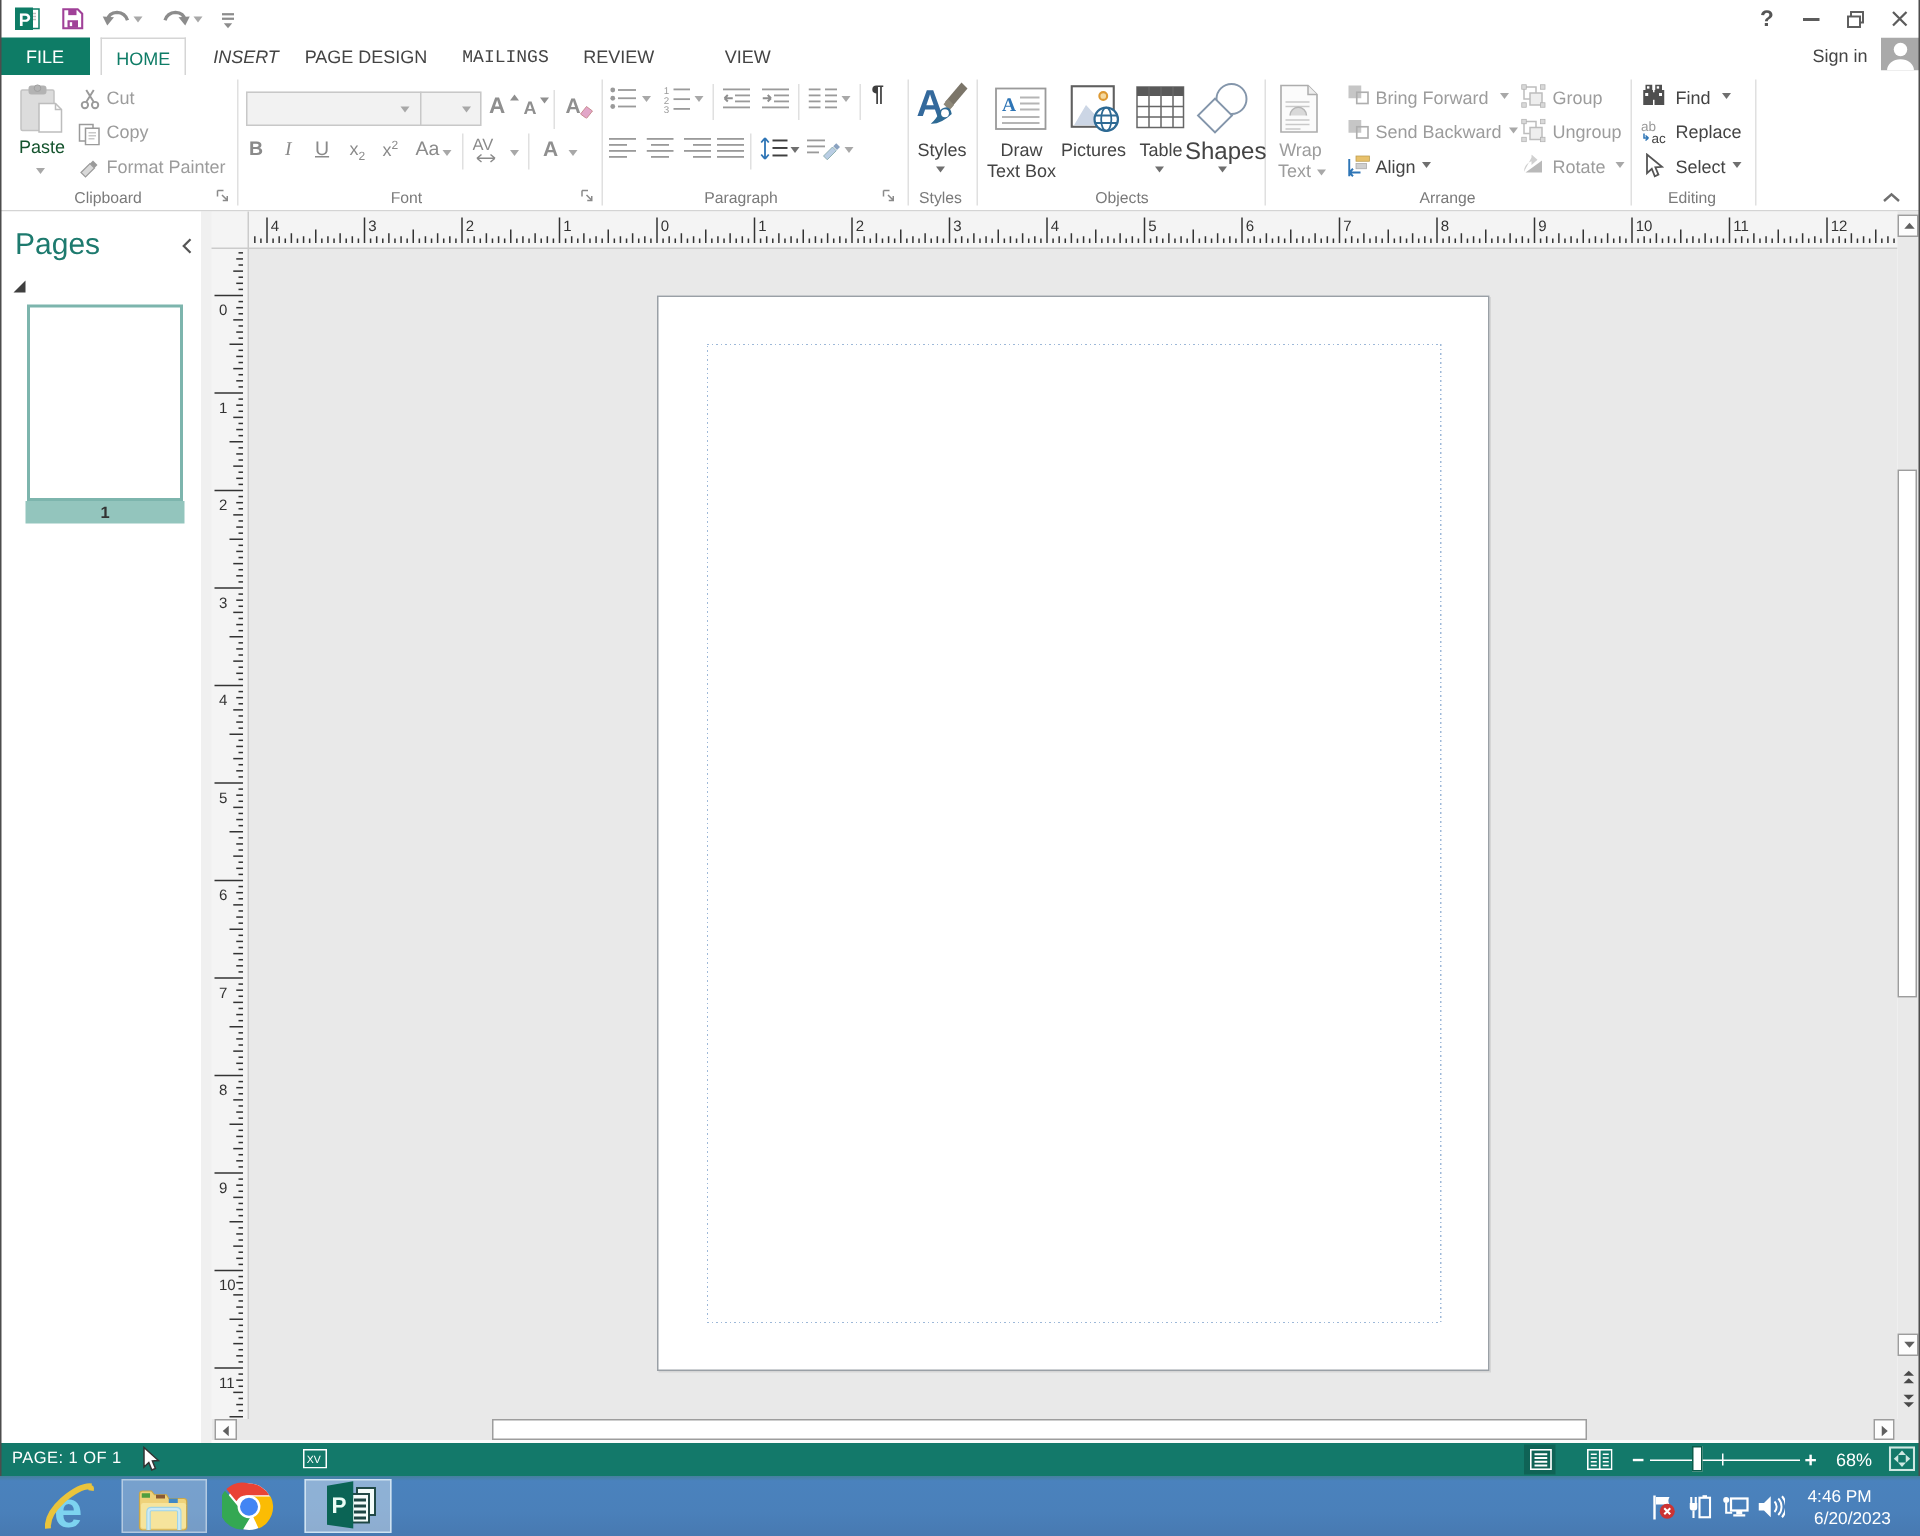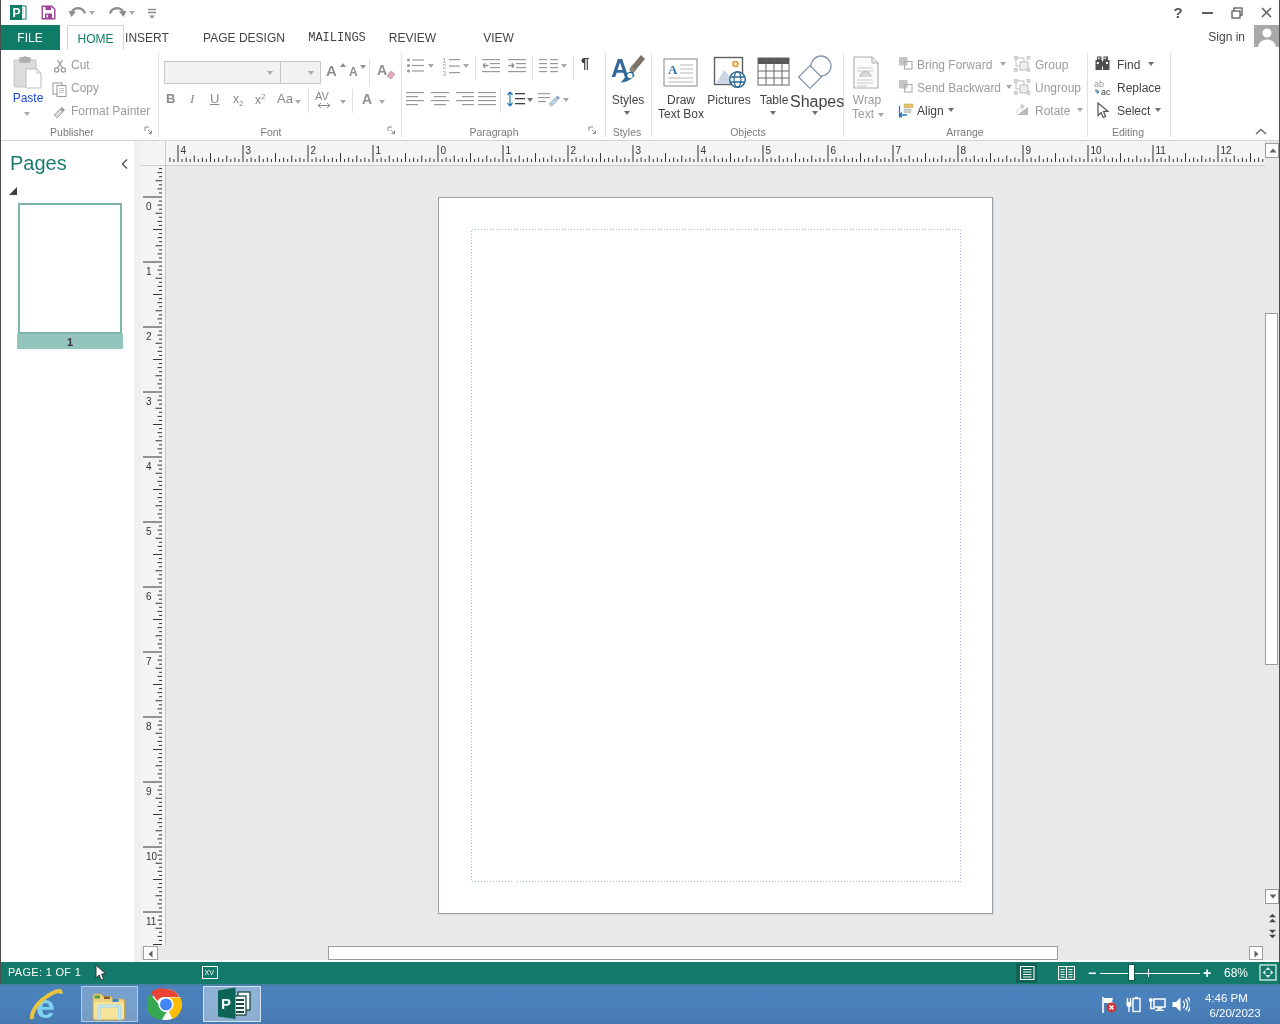--- a/index.html
+++ b/index.html
@@ -70,40 +70,40 @@
     <svg class="abs" style="left:1231px;top:7px" width="13" height="12">
       <rect x="3" y="1" width="8" height="7" fill="none" stroke="#5c5c5c" stroke-width="1.3"></rect>
       <rect x="1" y="4" width="8" height="7" fill="#fff" stroke="#5c5c5c" stroke-width="1.3"></rect>
     </svg>
     <svg class="abs" style="left:1261px;top:7px" width="12" height="12">
       <path d="M1 1 L10 10 M10 1 L1 10" stroke="#5c5c5c" stroke-width="1.5"></path>
     </svg>
     <div class="abs" id="tabrow"></div>
     <div class="tab" id="tab-file" style="left:0px;width:60px;">FILE</div>
     <div class="tab" id="tab-home" style="left:67px;width:57px;">HOME</div>
-    <div class="tab" style="left:116px;width:62px;">INSERT</div>
+    <div class="tab" style="left:133px;width:62px;font-style:italic;">INSERT</div>
     <div class="tab" style="left:194px;width:100px;">PAGE DESIGN</div>
     <div class="tab" style="left:297px;width:80px;font-family:Liberation Mono, monospace;">MAILINGS</div>
     <div class="tab" style="left:380px;width:65px;">REVIEW</div>
     <div class="tab" style="left:472px;width:53px;">VIEW</div>
     <div class="abs" style="left:1160px;top:25px;width:85px;height:25px;font-size:12px;color:#444;line-height:25px;text-align:right">Sign in</div>
     <svg class="abs" style="left:1254px;top:25px" width="26" height="22">
       <rect width="26" height="22" fill="#a9a9a9"></rect>
       <circle cx="13" cy="8" r="4.5" fill="#fff"></circle>
       <path d="M4 22 a9 7.5 0 0 1 18 0 z" fill="#fff"></path>
     </svg>
     <div class="abs" id="ribbon">
       <div class="gsep" style="left:158px"></div>
       <div class="gsep" style="left:401px"></div>
       <div class="gsep" style="left:605px"></div>
       <div class="gsep" style="left:651px"></div>
       <div class="gsep" style="left:843px"></div>
       <div class="gsep" style="left:1087px"></div>
       <div class="gsep" style="left:1170px"></div>
-      <div class="glabel" style="left:12px;width:120px">Publisher</div>
+      <div class="glabel" style="left:12px;width:120px">Clipboard</div>
       <div class="glabel" style="left:211px;width:120px">Font</div>
       <div class="glabel" style="left:434px;width:120px">Paragraph</div>
       <div class="glabel" style="left:567px;width:120px">Styles</div>
       <div class="glabel" style="left:688px;width:120px">Objects</div>
       <div class="glabel" style="left:905px;width:120px">Arrange</div>
       <div class="glabel" style="left:1068px;width:120px">Editing</div>
       <svg class="abs" style="left:144px;top:76px" width="10" height="10">
         <path d="M1 1 h4 M1 1 v4" stroke="#8a8a8a" fill="none"></path>
         <path d="M4 4 l3.2 3.2 M7.5 4.6 v3 h-3" stroke="#8a8a8a" fill="none"></path>
       </svg>
@@ -118,21 +118,21 @@
       <svg class="abs" style="left:1255px;top:78px" width="12" height="8">
         <path d="M1 6 L6 1.5 L11 6" fill="none" stroke="#6f6f6f" stroke-width="1.6"></path>
       </svg>
       <svg class="abs" style="left:12px;top:6px" width="32" height="36">
 <rect x="2" y="4" width="22" height="27" rx="1" fill="#dcdcdc" stroke="#c2c2c2" stroke-width="1"></rect>
 <rect x="7" y="1" width="12" height="6" rx="2" fill="#b3b3b3"></rect>
 <circle cx="13" cy="2.8" r="2.2" fill="#b3b3b3" stroke="#9d9d9d" stroke-width="0.6"></circle>
 <path d="M14 13 h11 l4 4 v15 h-15 z" fill="#ffffff" stroke="#bdbdbd" stroke-width="1"></path>
 <path d="M25 13 v4 h4" fill="none" stroke="#bdbdbd" stroke-width="1"></path>
 </svg>
-      <div class="abs" style="left:8px;top:41px;width:40px;text-align:center;font-size:12px;color:#1d4ed8">Paste</div>
+      <div class="abs" style="left:8px;top:41px;width:40px;text-align:center;font-size:12px;color:#14532d">Paste</div>
       <span class="abs dd" style="left:24px;top:62px;"></span>
       <svg class="abs" style="left:52px;top:9px" width="16" height="15">
         <path d="M10.5 1 L5.5 9 M5.5 1 L10.5 9" stroke="#9a9a9a" stroke-width="1.3" fill="none"></path>
         <circle cx="4.6" cy="11" r="2.1" fill="none" stroke="#9a9a9a" stroke-width="1.3"></circle>
         <circle cx="11.4" cy="11" r="2.1" fill="none" stroke="#9a9a9a" stroke-width="1.3"></circle>
       </svg>
       <div class="srow" style="left:71px;top:5px">Cut</div>
       <svg class="abs" style="left:52px;top:32px" width="16" height="15">
         <rect x="1" y="1" width="9" height="11" fill="#fff" stroke="#9a9a9a"></rect>
         <rect x="5" y="3.5" width="9" height="11" fill="#fff" stroke="#9a9a9a"></rect>

